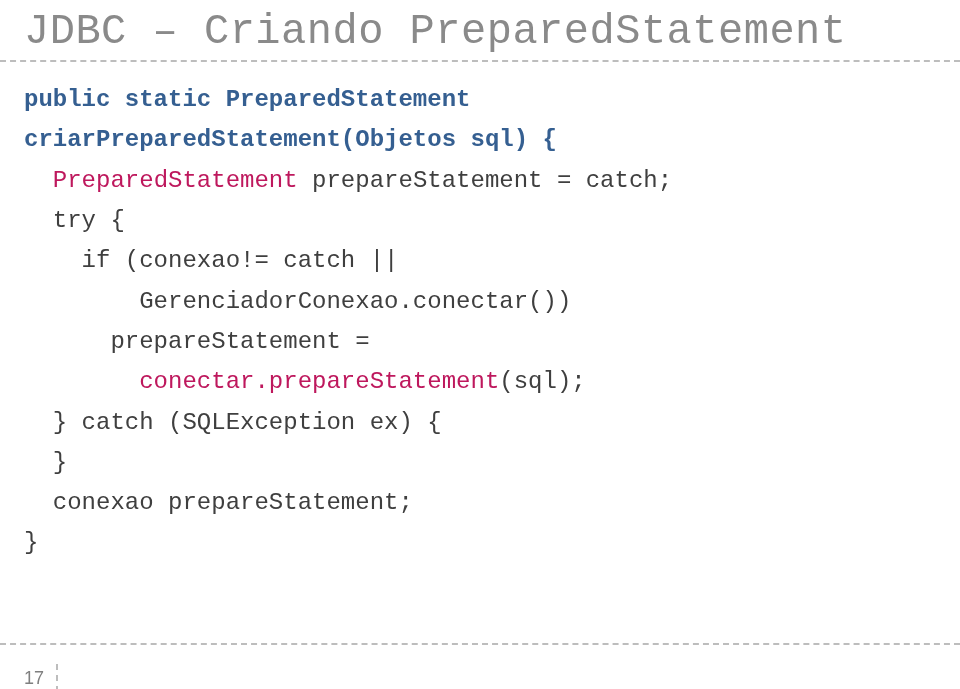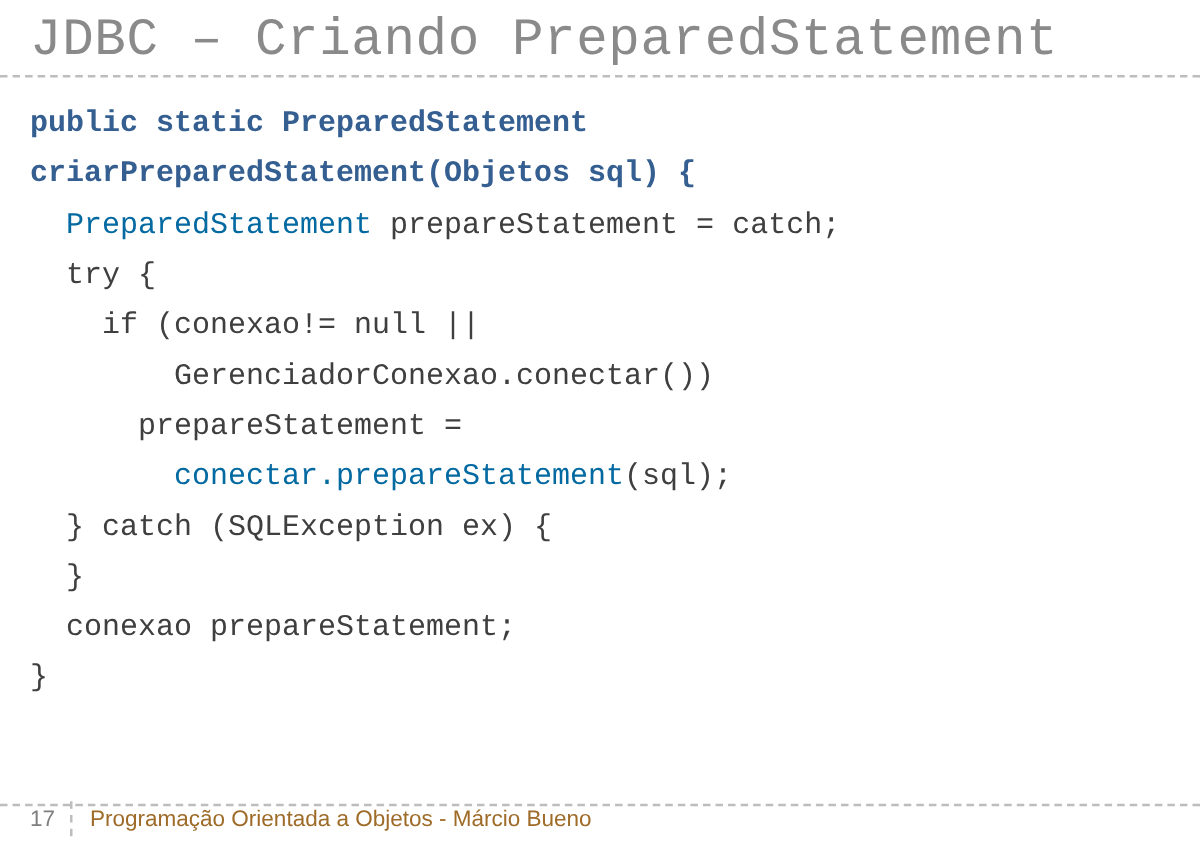--- a/index.html
+++ b/index.html
@@ -25,35 +25,35 @@
   }
   .code-block {
     font-family: "Courier New", Courier, monospace;
     font-size: 24px;
     line-height: 1.68;
     color: #3f3f3f;
     white-space: pre;
     padding: 0 24px;
   }
   .kw-blue { color: #355f91; font-weight: bold; }
-  .kw-red { color: #0369a1; }
+  .kw-red { color: #be185d; }
   .footer-sep {
     position: absolute;
     left: 0; right: 0;
     bottom: 44px;
     border: none;
     border-top: 2px dashed #bdbdbd;
   }
   .footer {
     position: absolute;
     left: 0; right: 0;
     bottom: 0;
     height: 44px;
     display: flex;
-    align-items: flex-start;
+    align-items: flex-end;
     padding: 0 24px;
   }
   .page-num {
     font-size: 18px;
     color: #7f7f7f;
     margin-right: 28px;
     position: relative;
   }
   .page-num::after {
     content: "";
@@ -72,26 +72,25 @@
 </head>
 <body>
 
 <div class="title">JDBC – Criando PreparedStatement</div>
 <hr class="title-sep">
 
 <div class="code-block"><span class="kw-blue">public static PreparedStatement</span>
 <span class="kw-blue">criarPreparedStatement(Objetos sql) {</span>
   <span class="kw-red">PreparedStatement</span><span> prepareStatement = catch;</span>
 <span>  try {</span>
-<span>    if (conexao!= null ||</span>
+<span>    if (conexao!= catch ||</span>
 <span>        GerenciadorConexao.conectar())</span>
 <span>      prepareStatement =</span>
         <span class="kw-red">conectar.prepareStatement</span><span>(sql);</span>
 <span>  } catch (SQLException ex) {</span>
 <span>  }</span>
 <span>  conexao prepareStatement;</span>
 <span>}</span></div>
 
 <hr class="footer-sep">
 <div class="footer">
   <span class="page-num">17</span>
-  <span class="footer-text">Programação Orientada a Objetos - Márcio Bueno</span>
 </div>
 
 </body></html>

